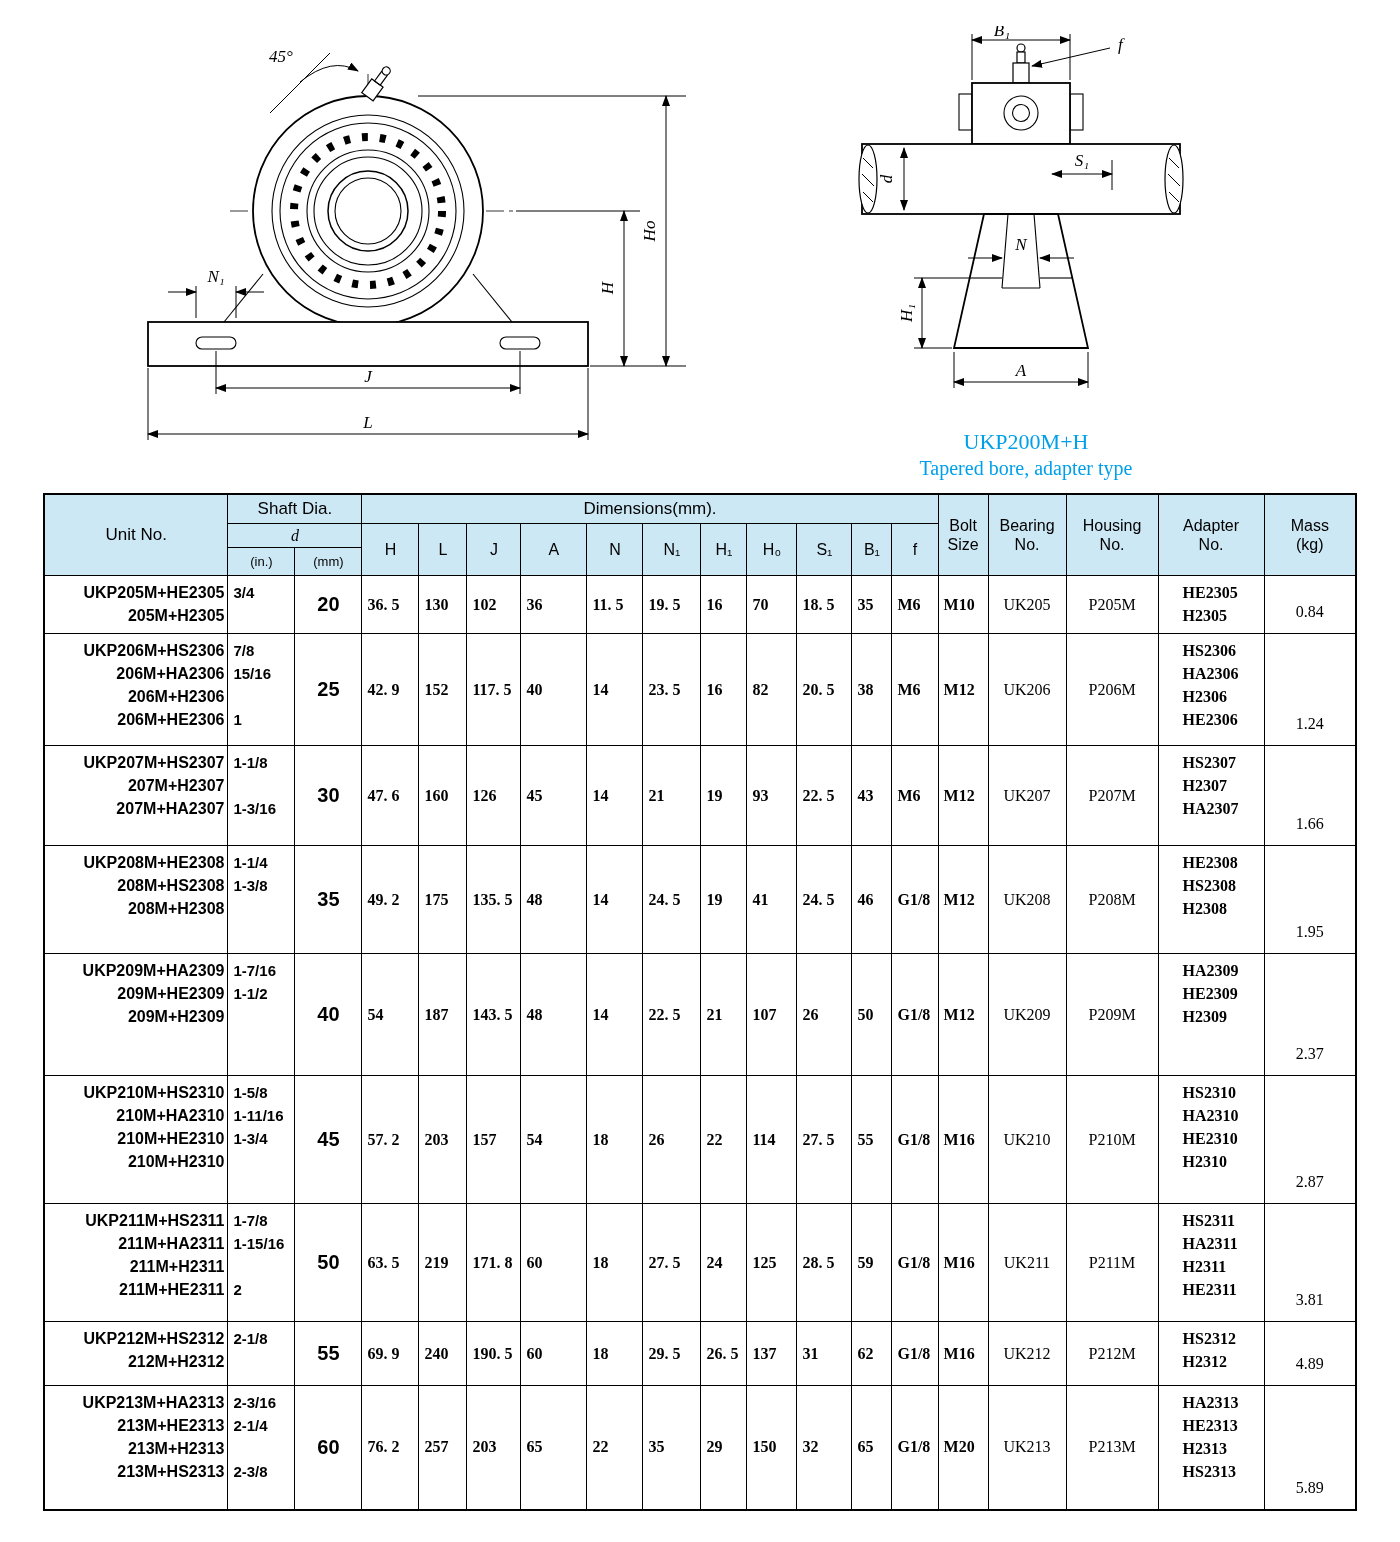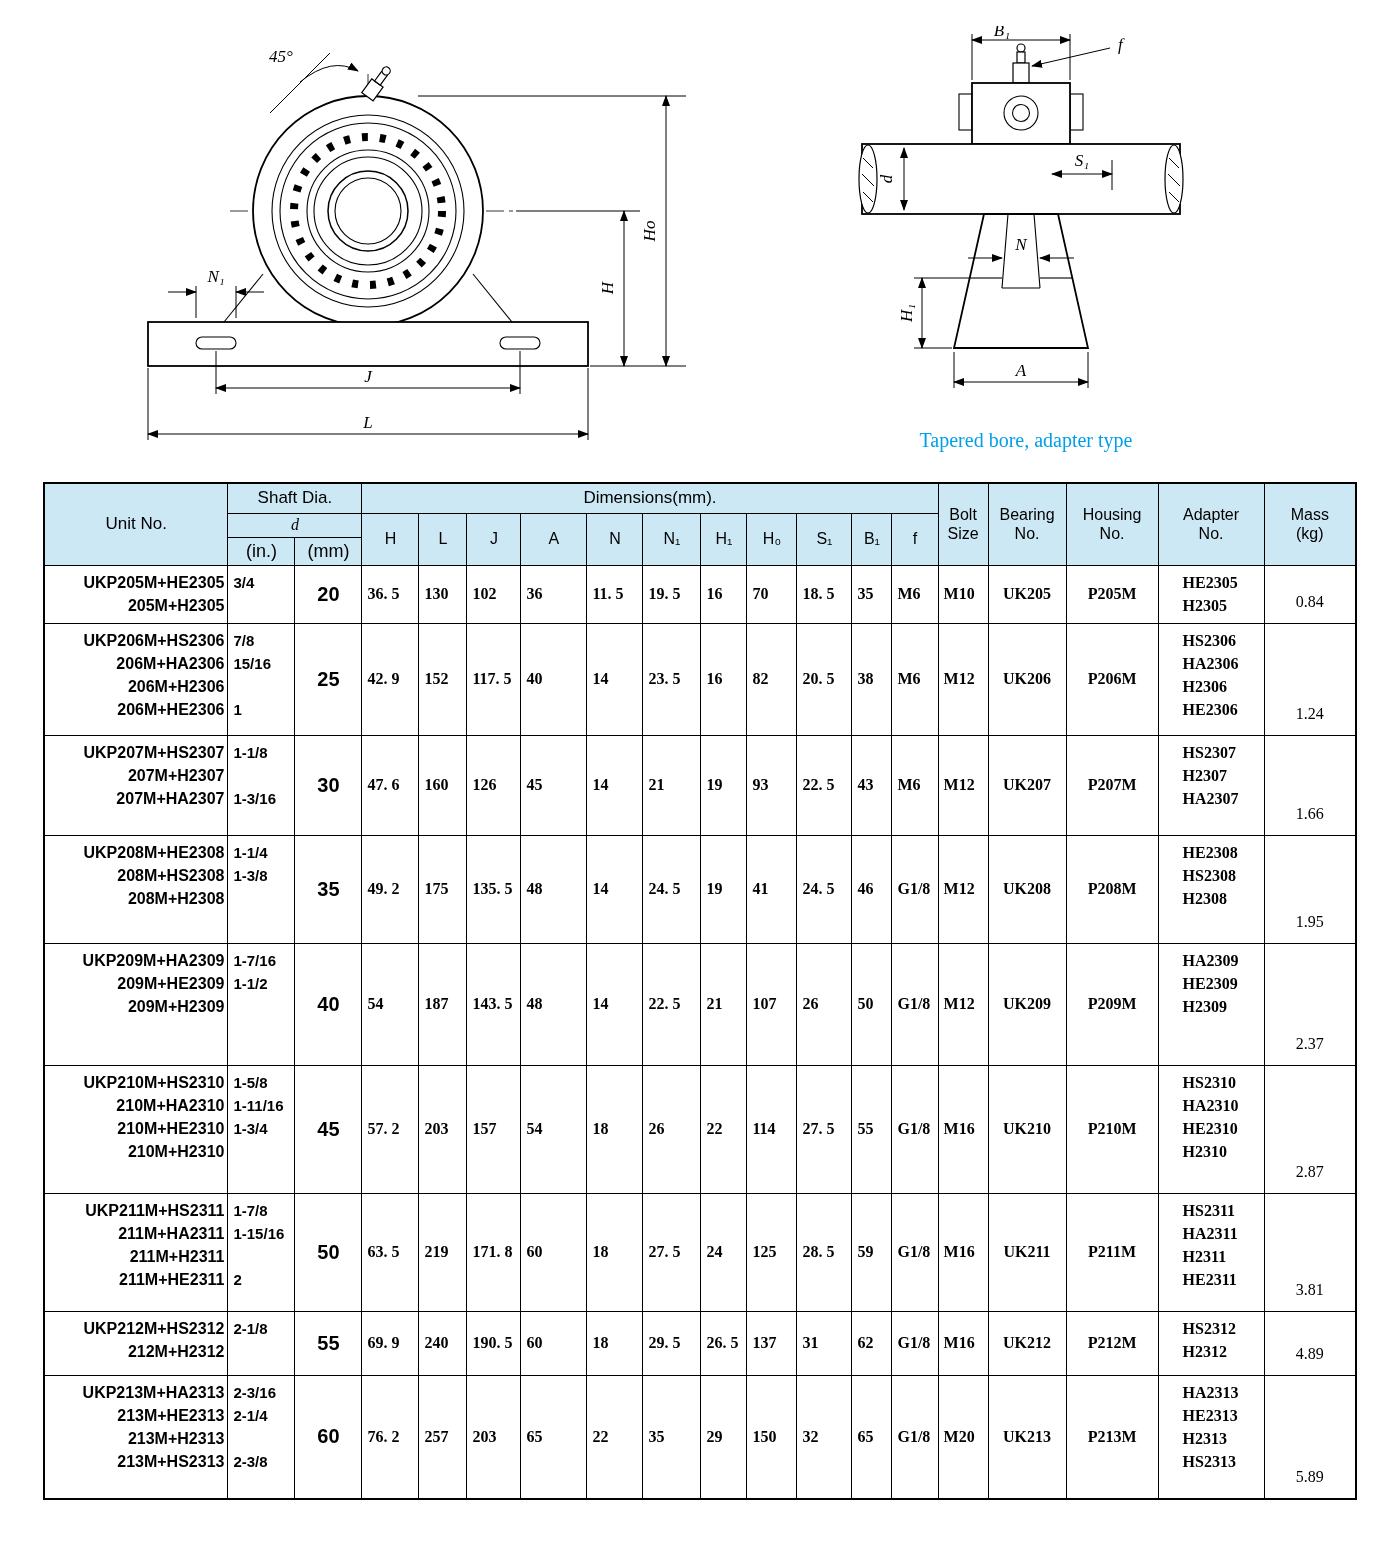--- a/index.html
+++ b/index.html
@@ -26,31 +26,31 @@
   svg .dim  { stroke:#000; stroke-width:1; fill:none; }
   svg .lbl  { font-family:"Liberation Serif", serif; font-style:italic; font-size:17px; fill:#000; }
 
   
   table.spec { border-collapse:collapse; table-layout:fixed; width:1312px; margin:12px auto 0; border:2px solid #000; }
   .spec th, .spec td { border:1px solid #000; overflow:hidden; }
   .spec thead th { background:var(--header-bg); font-weight:normal; vertical-align:middle; text-align:center; }
   .h-main { font-size:17px; }
   .h-d { font-size:16px; font-weight:bold; font-family:"Liberation Serif", serif; font-style:italic; }
   .h-dim { font-size:16px; font-weight:bold; }
-  .h-sub { font-size:18px; }
+  .h-sub { font-size:13px; }
   .h-stack { font-size:16px; white-space:pre-line; line-height:19px; }
   thead tr:nth-child(1) { height:30px; }
   thead tr:nth-child(2) { height:24px; }
   thead tr:nth-child(3) { height:28px; }
 
   td.c-unit { font-weight:bold; font-size:16px; line-height:23px; text-align:right; vertical-align:top; padding:5px 3px 0 2px; white-space:pre-line; }
   td.c-in   { font-weight:bold; font-size:15px; line-height:23px; text-align:left; vertical-align:top; padding:5px 2px 0 5px; white-space:pre-line; }
   td.c-mm   { font-weight:bold; font-size:20px; text-align:center; vertical-align:middle; }
   td.c-dim, td.c-bolt { font-family:"Liberation Serif", serif; font-weight:bold; font-size:16px; text-align:left; padding-left:5px; vertical-align:middle; }
-  td.c-ctr  { font-family:"Liberation Serif", serif; font-weight:bold; font-size:16px; text-align:center; vertical-align:middle; }
+  td.c-ctr  { font-family:"Liberation Serif", serif; font-weight:normal; font-size:16px; text-align:center; vertical-align:middle; }
   td.c-adapter { font-family:"Liberation Serif", serif; font-weight:bold; font-size:16px; line-height:23px; text-align:left; vertical-align:top; padding:5px 0 0 24px; white-space:pre-line; }
   td.c-mass { font-family:"Liberation Serif", serif; font-weight:normal; font-size:16px; text-align:center; vertical-align:bottom; padding-bottom:12px; }
 </style>
 </head>
 <body>
 
 <div class="page">
 
   <div class="drawings">
 
@@ -166,20 +166,21 @@
         <line x1="114" y1="252" x2="58" y2="252" class="dim"></line>
         <line x1="66" y1="252" x2="66" y2="322" class="dim" marker-start="url(#arrS)" marker-end="url(#arrS)"></line>
         <text transform="rotate(-90 56 287)" x="56" y="287" text-anchor="middle" class="lbl">H₁</text>
 
         <line x1="98" y1="326" x2="98" y2="362" class="dim"></line>
         <line x1="232" y1="326" x2="232" y2="362" class="dim"></line>
         <line x1="98" y1="356" x2="232" y2="356" class="dim" marker-start="url(#arrS)" marker-end="url(#arrS)"></line>
         <text x="165" y="350" text-anchor="middle" class="lbl">A</text>
       </svg>
       <div class="caption">
+        <div class="caption-title">UKP200M+H</div>
         <div class="caption-sub">Tapered bore, adapter type</div>
       </div>
     </div>
   </div>
 
   <table class="spec">
     <colgroup>
       <col style="width:184px">
         <col style="width:67px">
         <col style="width:67px">

